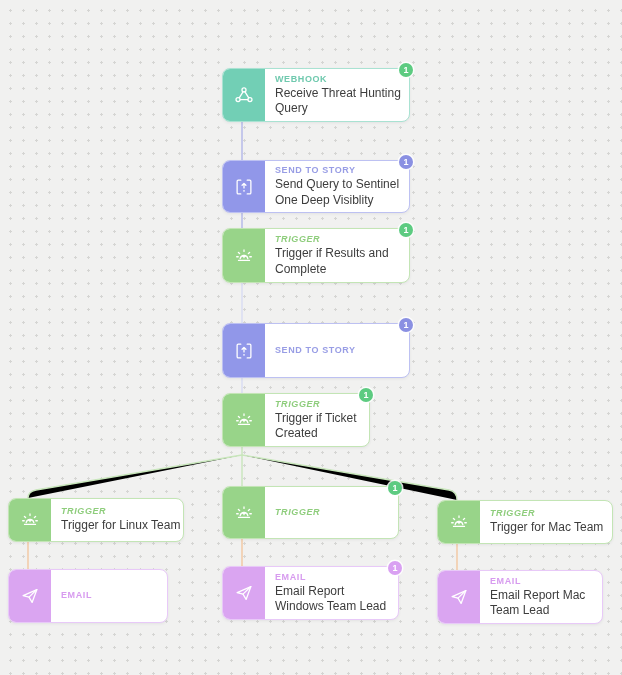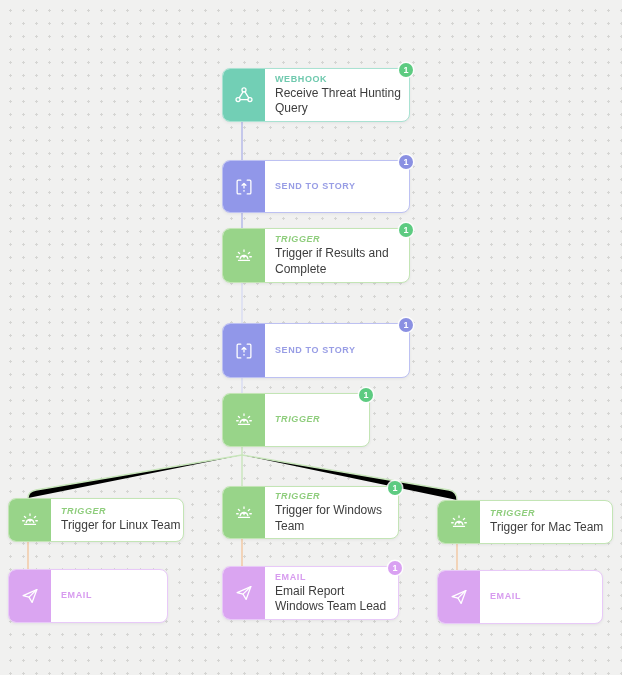--- a/index.html
+++ b/index.html
@@ -88,20 +88,21 @@
   <div class="node t-s2s" style="left:222px;top:160px;width:188px;height:53px;">
     <div class="iconbox">
       <svg width="22" height="22" viewBox="0 0 24 24">
         <path d="M8.5 4.5 H5.8 A1.3 1.3 0 0 0 4.5 5.8 V18.2 A1.3 1.3 0 0 0 5.8 19.5 H8.5 M15.5 4.5 H18.2 A1.3 1.3 0 0 1 19.5 5.8 V18.2 A1.3 1.3 0 0 1 18.2 19.5 H15.5"></path>
         <path d="M12 13 V8.2 M9.9 10.1 L12 8 L14.1 10.1"></path>
         <circle cx="12" cy="16.3" r="0.9" fill="#fff" stroke="none"></circle>
       </svg>
     </div>
     <div class="body">
       <div class="type">SEND TO STORY</div>
+      <div class="name">Send Query to Sentinel One Deep Visiblity</div>
     </div>
     <div class="badge b-purple">1</div>
   </div>
 
   <div class="node t-trigger" style="left:222px;top:228px;width:188px;height:55px;">
     <div class="iconbox">
       <svg width="22" height="22" viewBox="0 0 24 24">
         <path d="M7.8 14.8 A4.3 4.3 0 0 1 16.2 14.8"></path>
         <path d="M6 16.8 H18"></path>
         <path d="M12 11.2 V13.8 M10.7 12.5 H13.3"></path>
@@ -133,20 +134,21 @@
     <div class="iconbox">
       <svg width="22" height="22" viewBox="0 0 24 24">
         <path d="M7.8 14.8 A4.3 4.3 0 0 1 16.2 14.8"></path>
         <path d="M6 16.8 H18"></path>
         <path d="M12 11.2 V13.8 M10.7 12.5 H13.3"></path>
         <path d="M12 5.4 V7 M5.9 8.2 L7.2 9.3 M18.1 8.2 L16.8 9.3 M4 12.8 H5.7 M18.3 12.8 H20"></path>
       </svg>
     </div>
     <div class="body">
       <div class="type">TRIGGER</div>
+      <div class="name">Trigger if Ticket Created</div>
     </div>
     <div class="badge b-green">1</div>
   </div>
 
   <div class="node t-trigger nowrap" style="left:8px;top:498px;width:176px;height:44px;">
     <div class="iconbox">
       <svg width="22" height="22" viewBox="0 0 24 24">
         <path d="M7.8 14.8 A4.3 4.3 0 0 1 16.2 14.8"></path>
         <path d="M6 16.8 H18"></path>
         <path d="M12 11.2 V13.8 M10.7 12.5 H13.3"></path>
@@ -163,21 +165,20 @@
     <div class="iconbox">
       <svg width="22" height="22" viewBox="0 0 24 24">
         <path d="M7.8 14.8 A4.3 4.3 0 0 1 16.2 14.8"></path>
         <path d="M6 16.8 H18"></path>
         <path d="M12 11.2 V13.8 M10.7 12.5 H13.3"></path>
         <path d="M12 5.4 V7 M5.9 8.2 L7.2 9.3 M18.1 8.2 L16.8 9.3 M4 12.8 H5.7 M18.3 12.8 H20"></path>
       </svg>
     </div>
     <div class="body">
       <div class="type">TRIGGER</div>
-      <div class="name">Trigger for Windows Team</div>
     </div>
     <div class="badge b-green">1</div>
   </div>
 
   <div class="node t-trigger nowrap" style="left:437px;top:500px;width:176px;height:44px;">
     <div class="iconbox">
       <svg width="22" height="22" viewBox="0 0 24 24">
         <path d="M7.8 14.8 A4.3 4.3 0 0 1 16.2 14.8"></path>
         <path d="M6 16.8 H18"></path>
         <path d="M12 11.2 V13.8 M10.7 12.5 H13.3"></path>
@@ -218,16 +219,17 @@
 
   <div class="node t-email" style="left:437px;top:570px;width:166px;height:54px;">
     <div class="iconbox">
       <svg width="22" height="22" viewBox="0 0 24 24">
         <path d="M4.5 11.5 L19.5 5 L14.3 19 L10.9 13.2 Z"></path>
         <path d="M10.9 13.2 L19.5 5"></path>
       </svg>
     </div>
     <div class="body">
       <div class="type">EMAIL</div>
+      <div class="name">Email Report Mac Team Lead</div>
     </div>
   </div>
 
 </div>
 
 </body></html>

